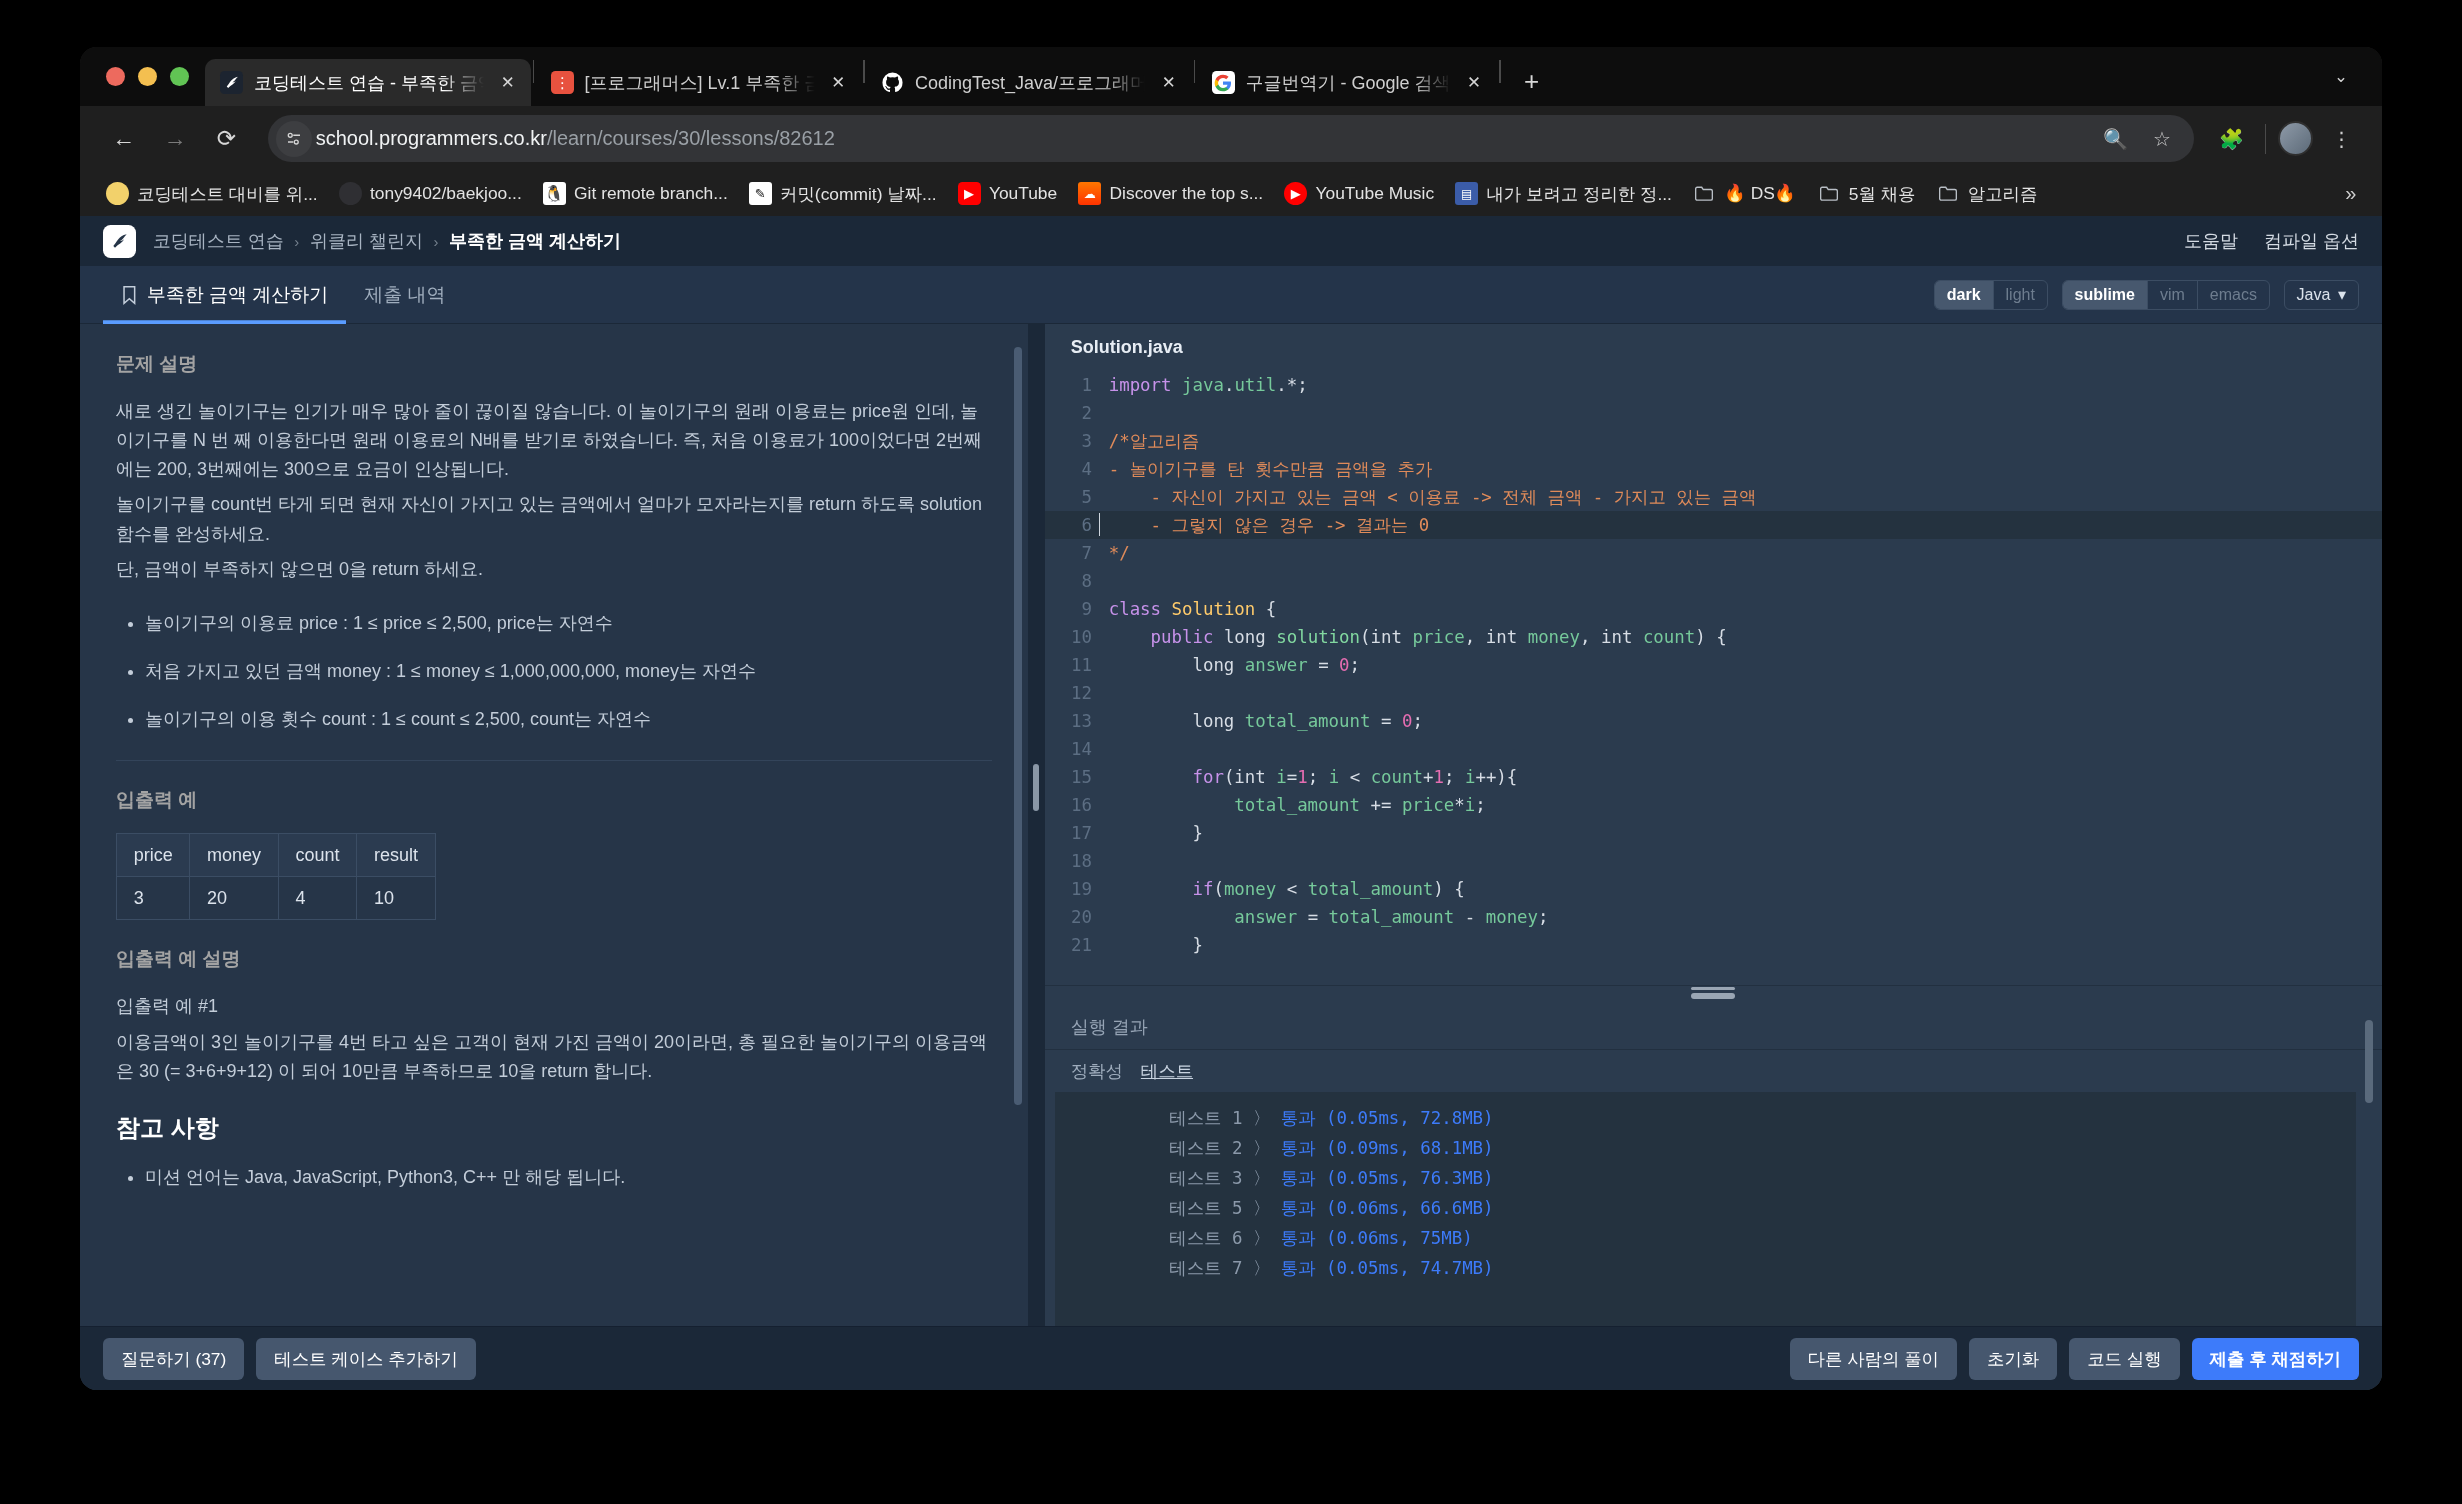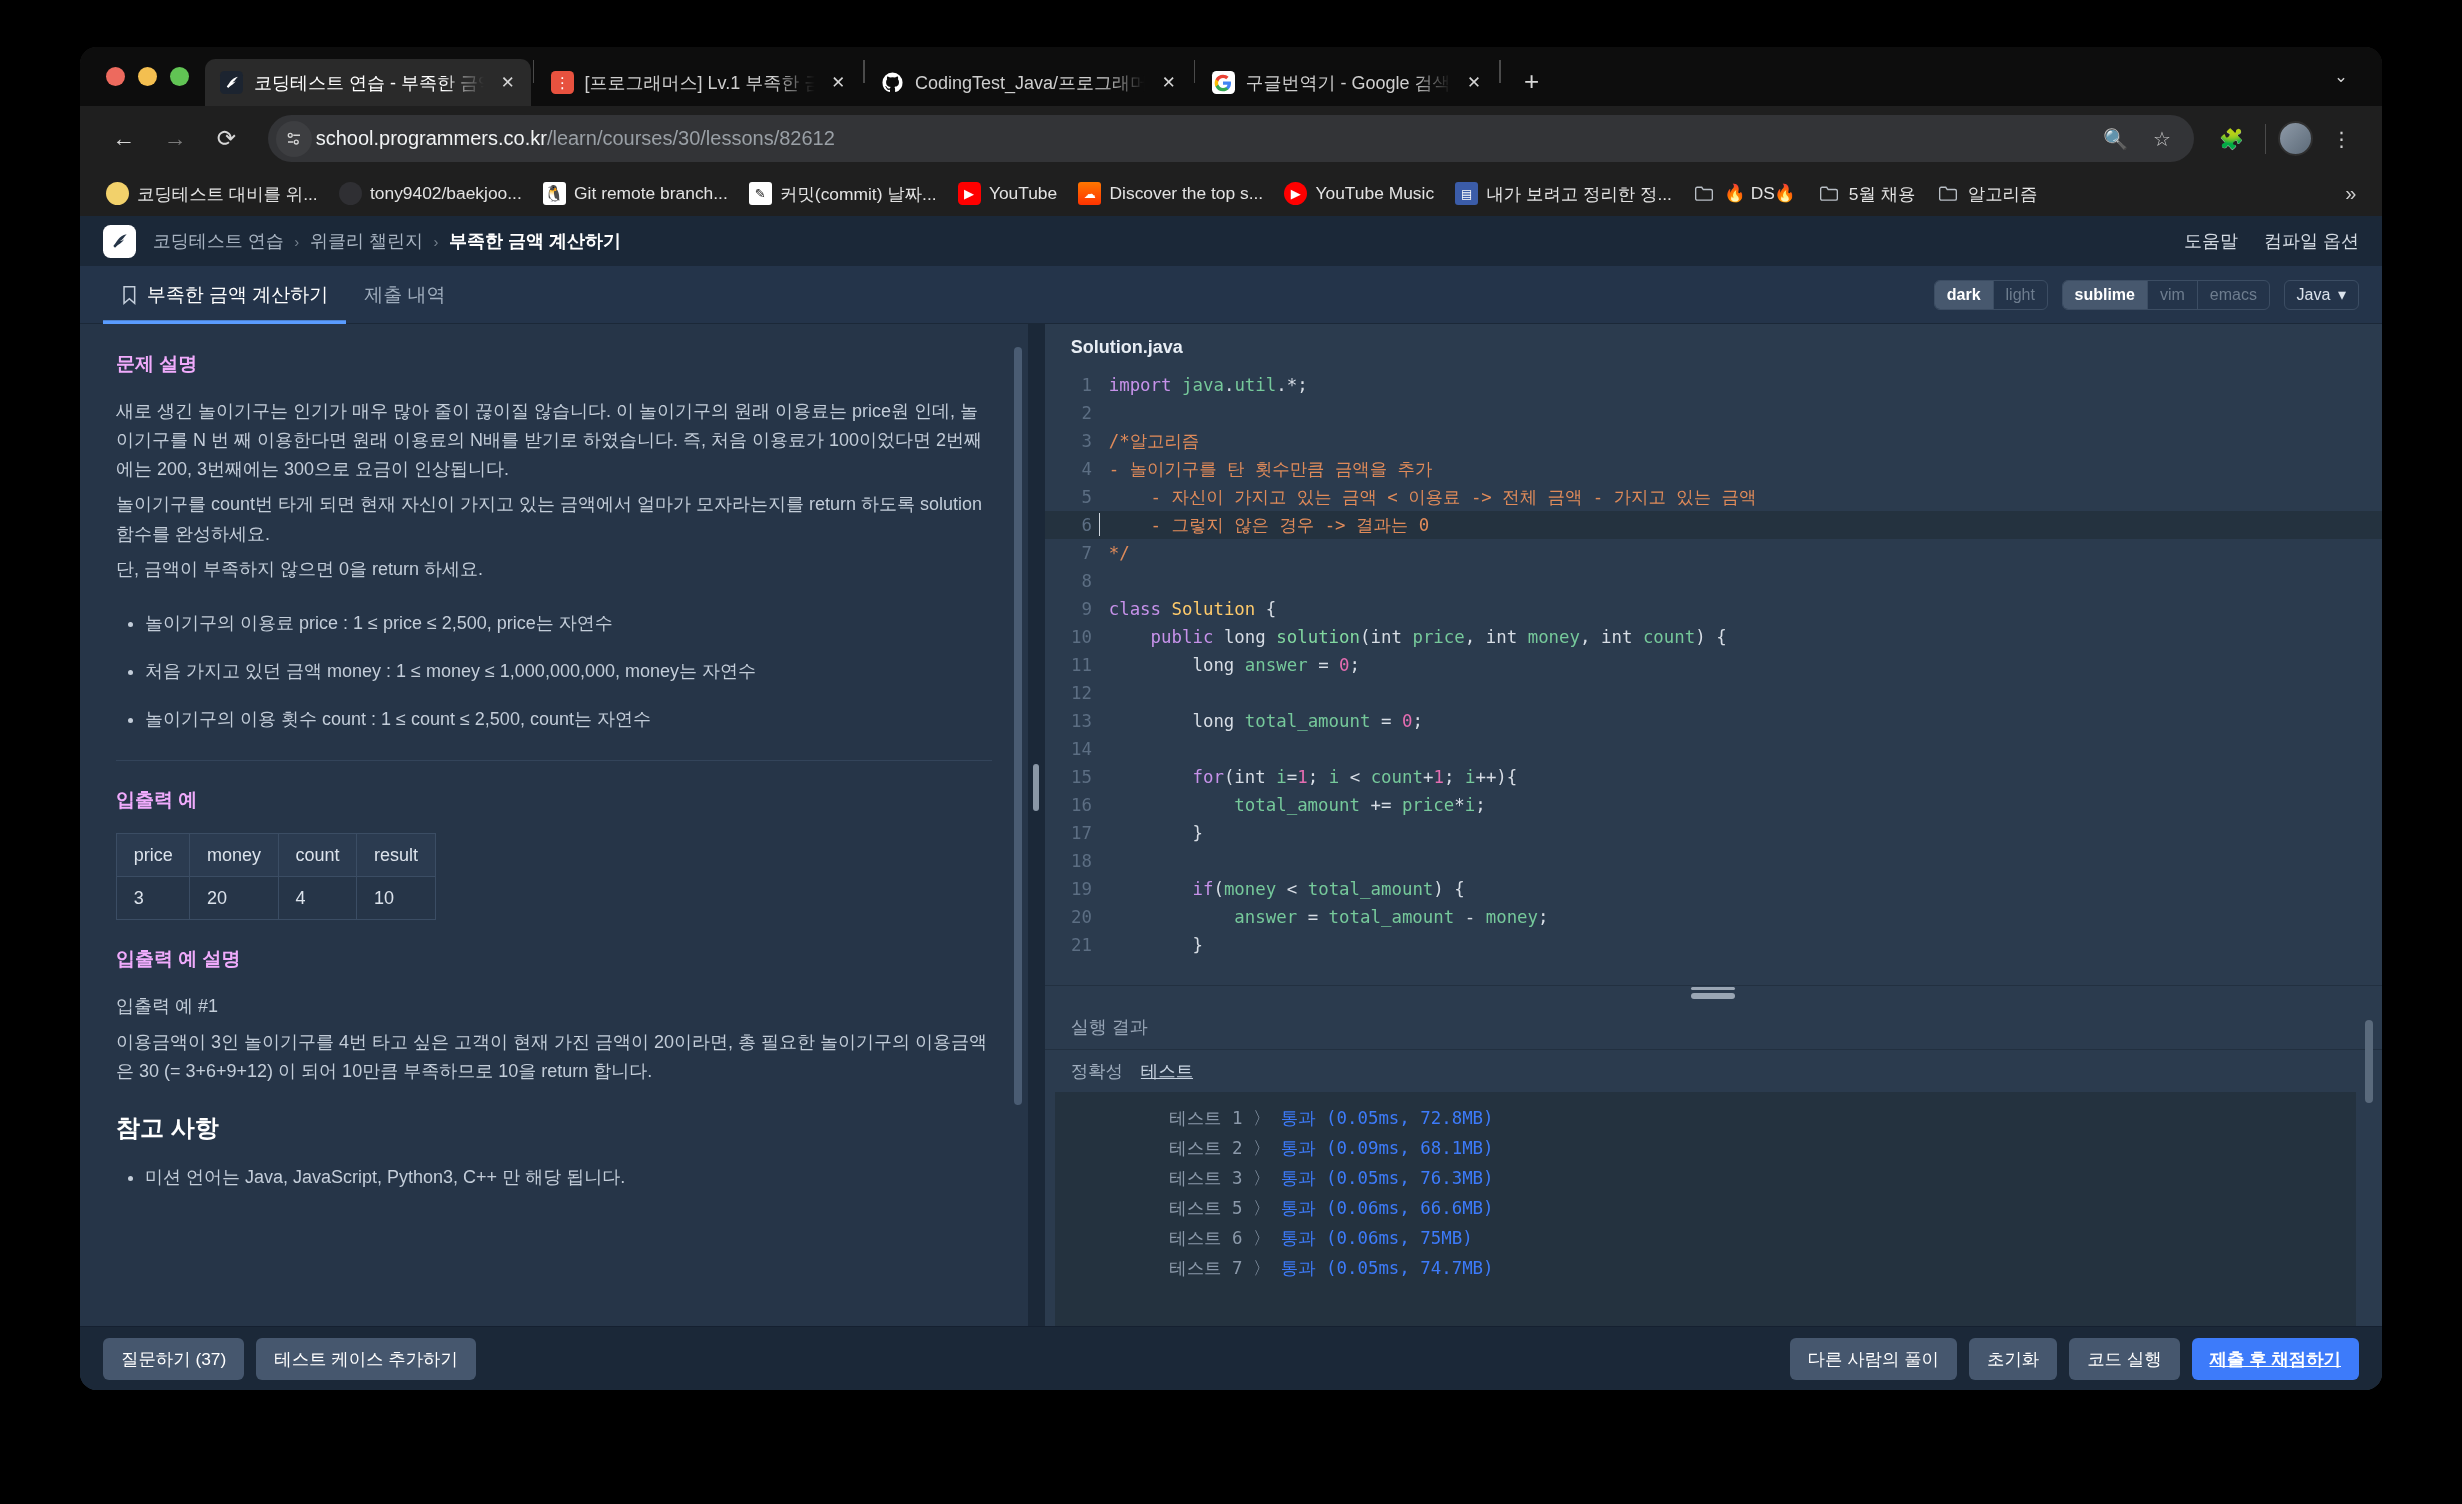--- a/index.html
+++ b/index.html
@@ -131,21 +131,21 @@
   .seg span:last-child { border-right: none; }
   .seg span.on { background: #47586e; color: #ffffff; font-weight: bold; }
   .langsel { display: flex; align-items: center; gap: 7.6px; height: 30px; padding: 0 12px;
              border: 1.5px solid #3c4d63; border-radius: 6px; font-size: 16px; color: #dbe3ec; }
 
   .body { flex: 1 1 auto; display: flex; min-height: 0; }
 
   
   .left { width: 948px; flex: 0 0 auto; background: #263548; position: relative;
           overflow: hidden; padding: 27px 36px 0 36px; }
-  .left h3 { font-size: 19px; color: #f0abfc; margin: 0 0 20px 0; }
+  .left h3 { font-size: 19px; color: #a3a3a3; margin: 0 0 20px 0; }
   .left h2 { font-size: 24px; color: #fff; margin: 26px 0 20px 0; }
   .left p  { font-size: 18px; color: #c3cdd9; line-height: 1.62; margin-bottom: 6px; }
   .left ul { margin: 7.6px 0 0 29px; }
   .left li { font-size: 18px; color: #c3cdd9; line-height: 1.55; margin-bottom: 20px; }
   .blk { margin-bottom: 26px; }
   .hr { height: 1.5px; background: #33445a; margin: 15px 0 26px 0; }
   table.ex { border-collapse: collapse; margin: 7.6px 0 6px 0; }
   table.ex th, table.ex td { border: 0.8px solid #3b4d64; padding: 10.6px 16.7px; font-size: 18px;
                              color: #dce3ec; text-align: left; min-width: 68px; }
   table.ex th { background: #2b3b50; font-weight: normal; }
@@ -201,21 +201,21 @@
   .rscroll { position: absolute; right: 9px; top: 15px; width: 7.6px; height: 83px;
              background: #5a6a7c; border-radius: 4.5px; }
 
   
   .footer { height: 64px; background: #1b2838; display: flex; align-items: center;
             padding: 0 23px; flex: 0 0 auto; border-top: 1.5px solid #152030; }
   .btn { height: 42px; display: flex; align-items: center; padding: 0 18px; border-radius: 6px;
          font-size: 17.4px; background: #46576e; color: #fff; margin-right: 12px; }
   .footer-right { margin-left: auto; display: flex; align-items: center; }
   .footer-right .btn { margin-right: 0; margin-left: 12px; }
-  .btn.primary { background: #3d7bfa; font-weight: bold; text-decoration: underline; }
+  .btn.primary { background: #3d7bfa; font-weight: bold; }
   svg { display: block; }
 </style>
 </head>
 <body>
 
 <div class="browser">
 
   <div class="tabstrip">
     <div class="traffic">
       <div class="dot red"></div>

